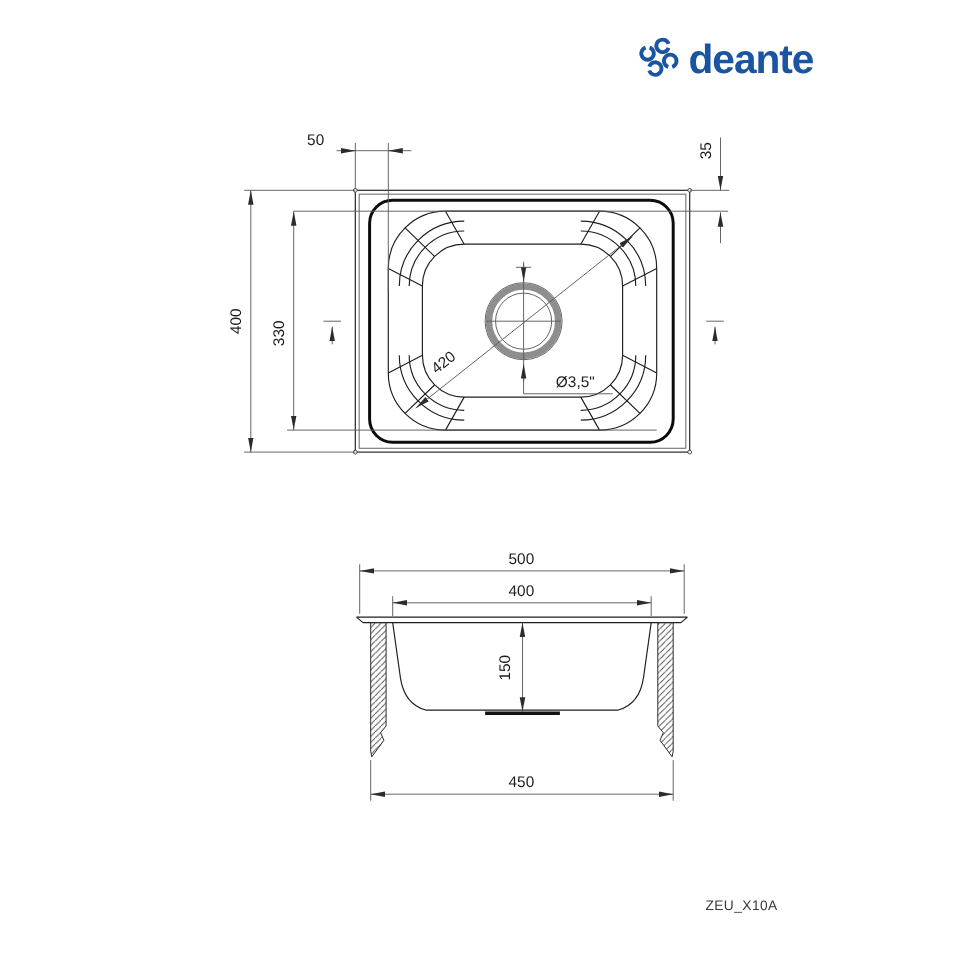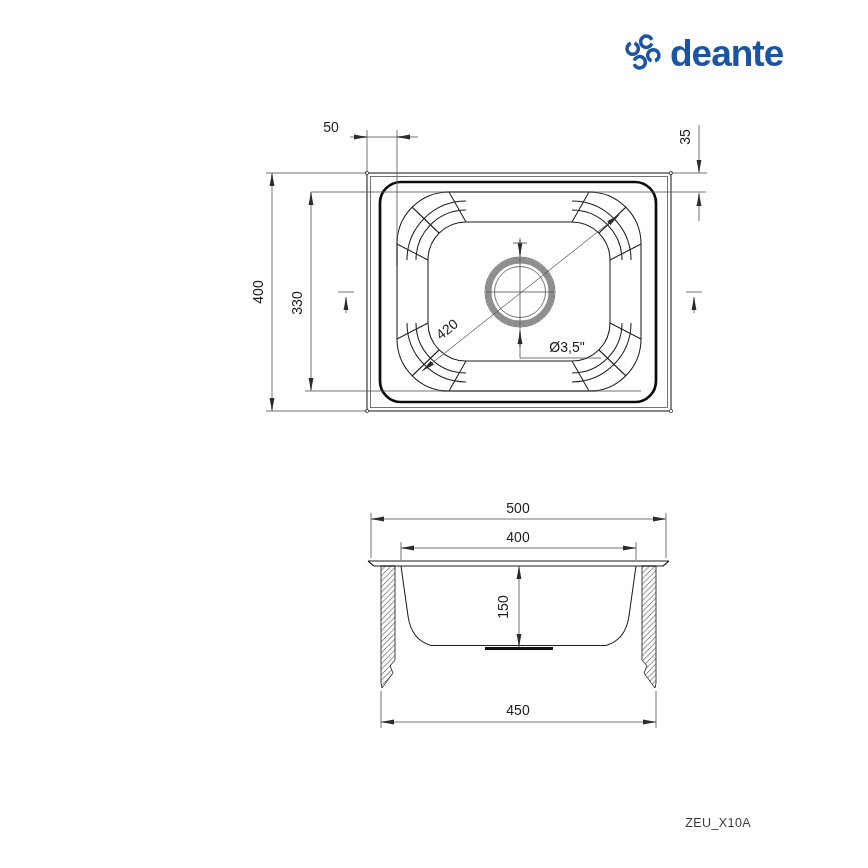--- a/index.html
+++ b/index.html
@@ -1,17 +1,17 @@
 <!DOCTYPE html>
 <html><head>
 <meta charset="utf-8">
 <style>
   html,body{margin:0;padding:0;background:#fff;}
   .page{position:relative;width:756px;height:868px;background:#ffffff;overflow:hidden;
-        font-family:"Liberation Sans",sans-serif;margin-left:44px;}
+        font-family:"Liberation Sans",sans-serif;}
   svg{position:absolute;left:0;top:0;}
   .ln{stroke:#1f1f1f;stroke-width:1.05;fill:none;}
   .thick{stroke:#0c0c0c;stroke-width:2.7;fill:none;}
   .lt{stroke:#5a5a5a;stroke-width:0.85;fill:none;}
   .dimtxt{font-family:"Liberation Sans",sans-serif;font-size:14px;fill:#1c1c1c;}
   .modeltxt{font-family:"Liberation Sans",sans-serif;font-size:12.5px;fill:#3a3a3a;letter-spacing:.4px;}
   .wordmark{font-family:"Liberation Sans",sans-serif;font-weight:bold;font-size:37px;letter-spacing:-1px;}
 </style>
 </head>
 <body>

